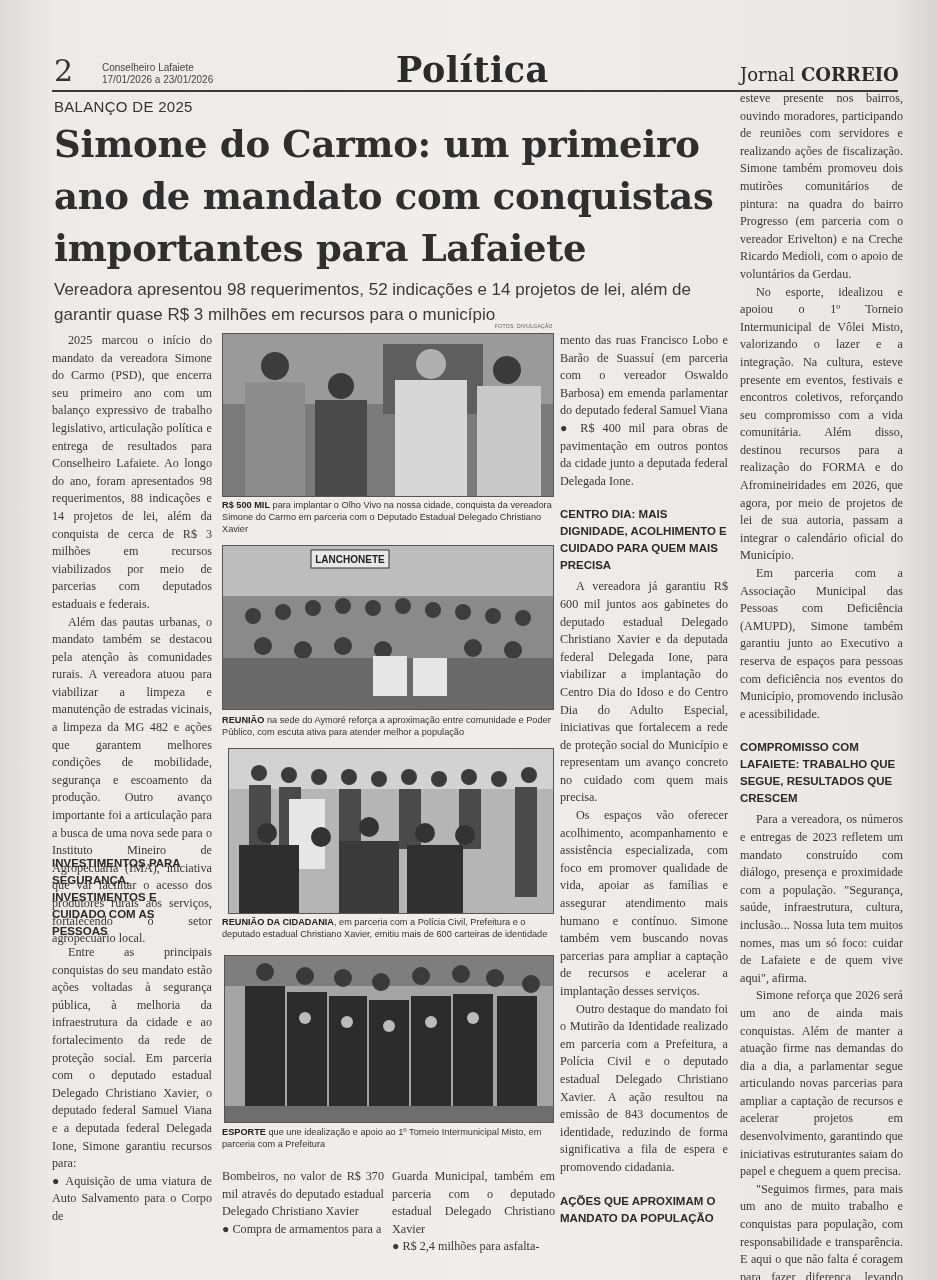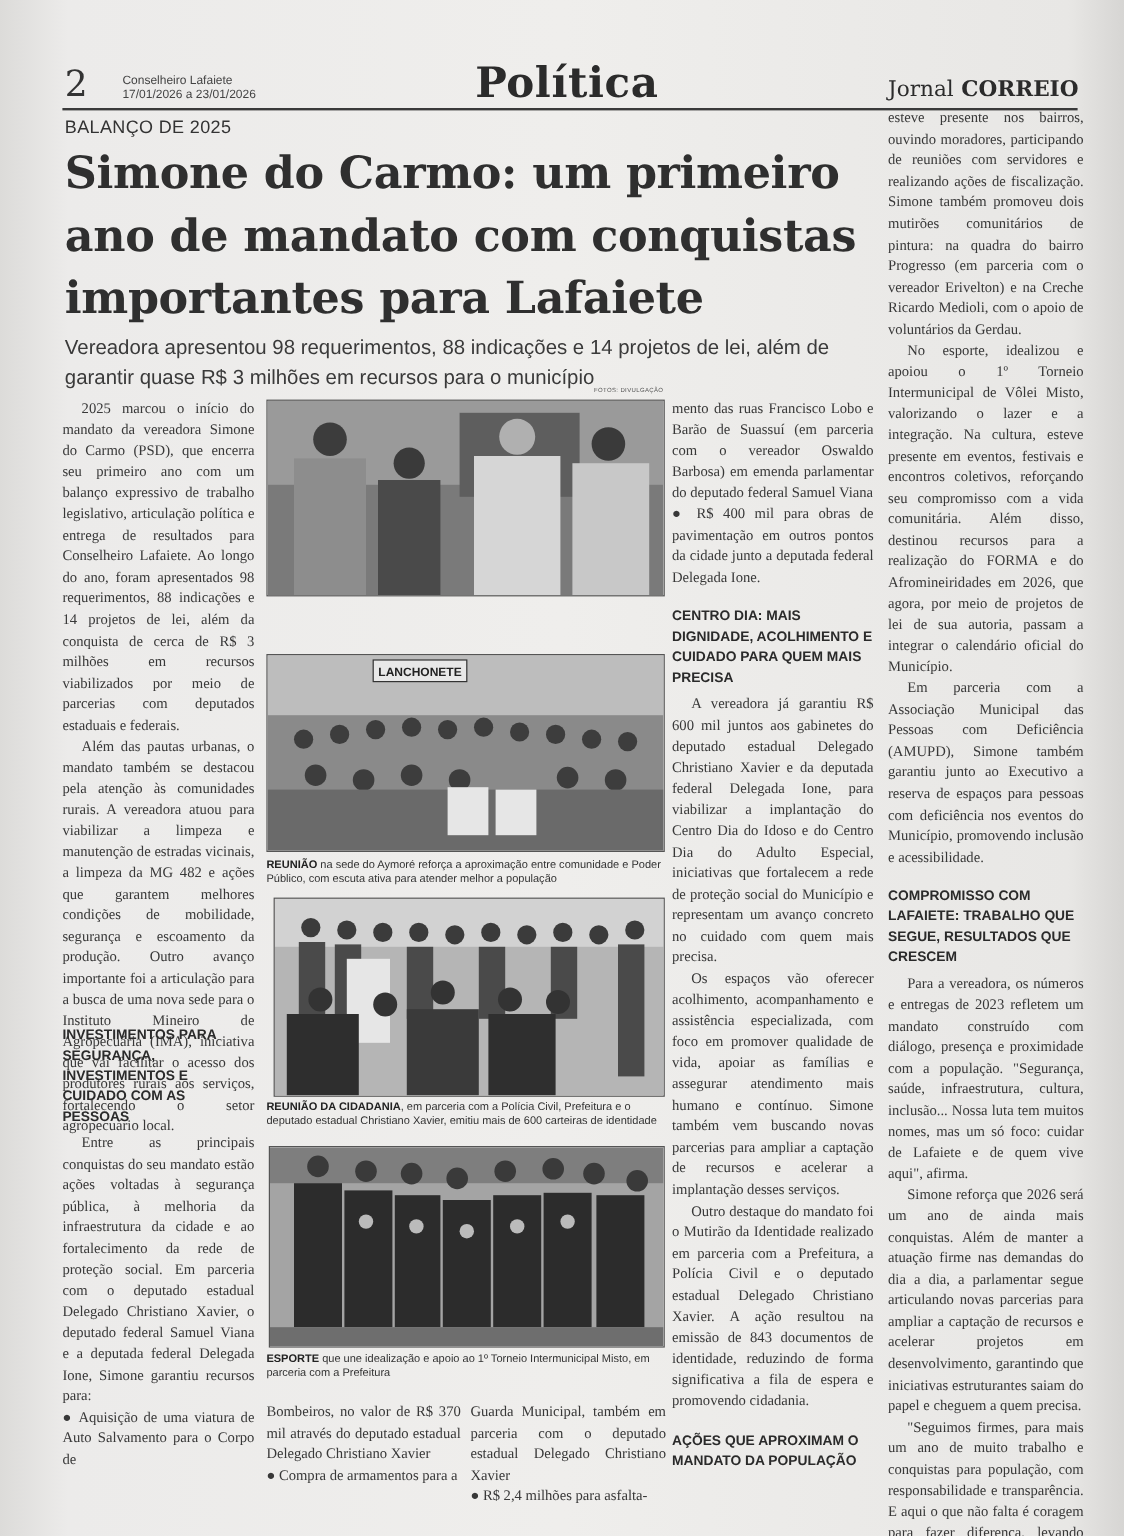--- a/index.html
+++ b/index.html
@@ -56,21 +56,21 @@
   </div>
   <div class="abs section">Política</div>
   <div class="abs paper">
     <span class="light">Jornal</span>
     <span>CORREIO</span>
   </div>
   <div class="abs rule"></div>
 
   <div class="abs kicker">BALANÇO DE 2025</div>
   <div class="abs headline">Simone do Carmo: um primeiro ano de mandato com conquistas importantes para Lafaiete</div>
-  <div class="abs deck">Vereadora apresentou 98 requerimentos, 88 indicações e 14 projetos de lei, além de garantir quase R$ 3 milhões em recursos para o município</div>
+  <div class="abs deck">Vereadora apresentou 98 requerimentos, 52 indicações e 14 projetos de lei, além de garantir quase R$ 3 milhões em recursos para o município</div>
   <div class="abs credit">FOTOS: DIVULGAÇÃO</div>
 
   <div class="abs col c1">
     <p>2025 marcou o início do mandato da vereadora Simone do Carmo (PSD), que encerra seu primeiro ano com um balanço expressivo de trabalho legislativo, articulação política e entrega de resultados para Conselheiro Lafaiete. Ao longo do ano, foram apresentados 98 requerimentos, 88 indicações e 14 projetos de lei, além da conquista de cerca de R$ 3 milhões em recursos viabilizados por meio de parcerias com deputados estaduais e federais.</p>
     <p>Além das pautas urbanas, o mandato também se destacou pela atenção às comunidades rurais. A vereadora atuou para viabilizar a limpeza e manutenção de estradas vicinais, a limpeza da MG 482 e ações que garantem melhores condições de mobilidade, segurança e escoamento da produção. Outro avanço importante foi a articulação para a busca de uma nova sede para o Instituto Mineiro de Agropecuária (IMA), iniciativa que vai facilitar o acesso dos produtores rurais aos serviços, fortalecendo o setor agropecuário local.</p>
   </div>
   <div class="abs col c1b">
     <h3 style="margin-top:0">INVESTIMENTOS PARA SEGURANÇA, INVESTIMENTOS E CUIDADO COM AS PESSOAS</h3>
     <p>Entre as principais conquistas do seu mandato estão ações voltadas à segurança pública, à melhoria da infraestrutura da cidade e ao fortalecimento da rede de proteção social. Em parceria com o deputado estadual Delegado Christiano Xavier, o deputado federal Samuel Viana e a deputada federal Delegada Ione, Simone garantiu recursos para:</p>
     <p class="bullet">● Aquisição de uma viatura de Auto Salvamento para o Corpo de</p>
@@ -83,20 +83,23 @@
       <rect x="160" y="10" width="100" height="70" fill="#5e5e5e"></rect>
       <circle cx="52" cy="32" r="14" fill="#3c3c3c"></circle>
       <rect x="22" y="48" width="60" height="114" fill="#8d8d8d"></rect>
       <circle cx="118" cy="52" r="13" fill="#3a3a3a"></circle>
       <rect x="92" y="66" width="52" height="96" fill="#4a4a4a"></rect>
       <circle cx="208" cy="30" r="15" fill="#b0b0b0"></circle>
       <rect x="172" y="46" width="72" height="116" fill="#d6d6d6"></rect>
       <circle cx="284" cy="36" r="14" fill="#3a3a3a"></circle>
       <rect x="254" y="52" width="64" height="110" fill="#c8c8c8"></rect>
     </svg>
+  </div>
+  <div class="cap" style="left:222px;top:499px;width:335px;">
+    <b>R$ 500 MIL</b><span> para implantar o Olho Vivo na nossa cidade, conquista da vereadora Simone do Carmo em parceria com o Deputado Estadual Delegado Christiano Xavier</span>
   </div>
 
   <div class="photo" style="left:222px;top:545px;width:330px;height:163px;">
     <svg width="330" height="163" viewBox="0 0 330 163">
       <rect width="330" height="163" fill="#8a8a8a"></rect>
       <rect x="0" y="0" width="330" height="50" fill="#bdbdbd"></rect>
       <rect x="88" y="4" width="78" height="18" fill="#e8e8e8" stroke="#333"></rect>
       <text x="127" y="17" font-family="Liberation Sans, sans-serif" font-size="10" font-weight="bold" text-anchor="middle" fill="#222">LANCHONETE</text>
       <g fill="#3d3d3d">
         <circle cx="30" cy="70" r="8"></circle>

